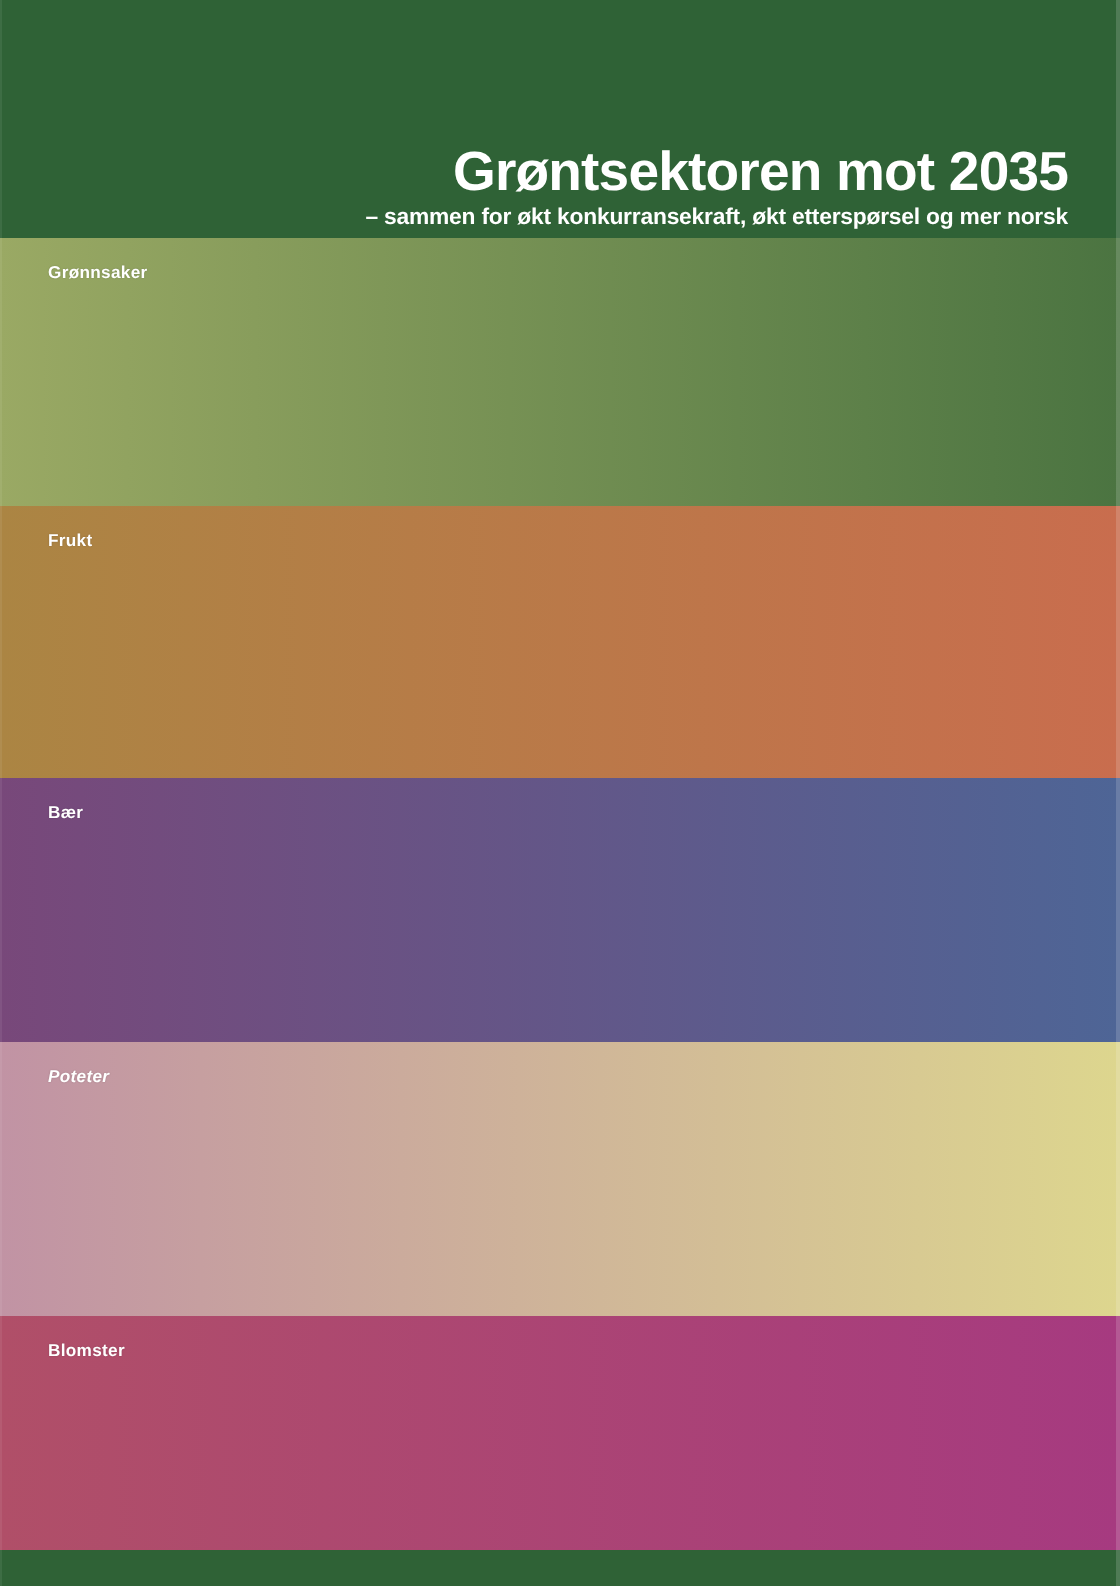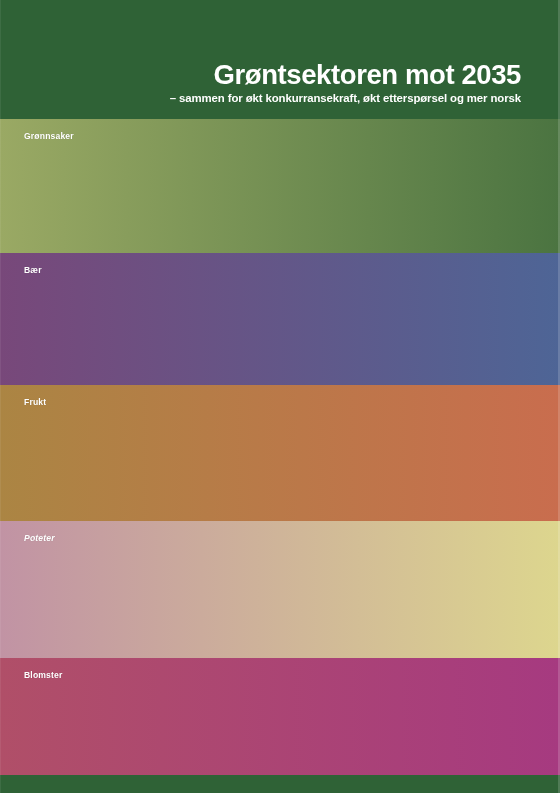--- a/index.html
+++ b/index.html
@@ -19,26 +19,26 @@
     height: 793px;
     overflow: hidden;
     background: #2f6236;
     box-sizing: border-box;
   }
 
   
   .cover-header {
     position: absolute;
     left: 0;
-    top: 0;
+    top: 11px;
     width: 560px;
     height: 119px;
     background: #2f6236;
     box-sizing: border-box;
-    padding: 0 39px 0 0;
+    padding: 0 26px 0 0;
     display: flex;
     flex-direction: column;
     align-items: flex-end;
     justify-content: flex-end;
   }
   .cover-title {
     color: #ffffff;
     font-size: 27.5px;
     font-weight: bold;
     letter-spacing: -0.4px;
@@ -119,26 +119,26 @@
     <h1 class="cover-title" style="color: rgb(255, 255, 255);">Grøntsektoren mot 2035</h1>
     <p class="cover-subtitle" style="color: rgb(255, 255, 255);">– sammen for økt konkurransekraft, økt etterspørsel og mer norsk</p>
   </div>
 
   <div class="band-stack">
 
     <div class="band band-gronnsaker" style="background: linear-gradient(90deg, rgb(154, 169, 100) 0%, rgb(75, 116, 65) 100%);">
       <span class="band-label">Grønnsaker</span>
     </div>
 
+    <div class="band band-frukt" style="background: linear-gradient(90deg, rgb(171, 133, 67) 0%, rgb(201, 109, 78) 100%);">
+      <span class="band-label">Frukt</span>
+    </div>
+
     <div class="band band-baer" style="background: linear-gradient(90deg, rgb(120, 72, 122) 0%, rgb(78, 101, 150) 100%);">
       <span class="band-label">Bær</span>
-    </div>
-
-    <div class="band band-frukt" style="background: linear-gradient(90deg, rgb(171, 133, 67) 0%, rgb(201, 109, 78) 100%);">
-      <span class="band-label">Frukt</span>
     </div>
 
     <div class="band band-poteter" style="background: linear-gradient(90deg, rgb(193, 147, 164) 0%, rgb(221, 214, 142) 100%);">
       <span class="band-label">Poteter</span>
     </div>
 
     <div class="band band-blomster" style="background: linear-gradient(90deg, rgb(176, 79, 104) 0%, rgb(166, 58, 128) 100%);">
       <span class="band-label">Blomster</span>
     </div>
 

